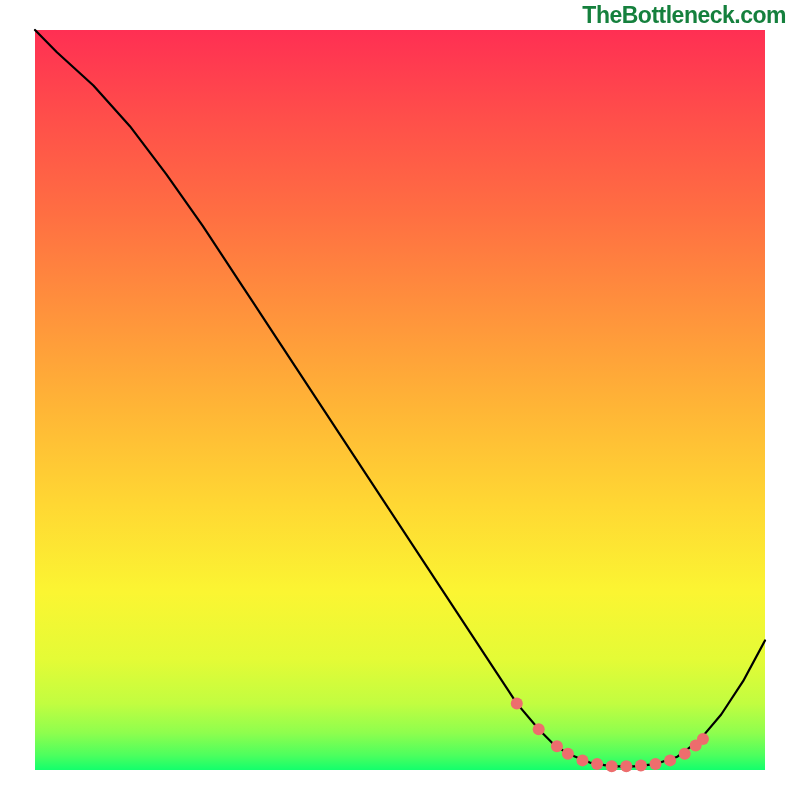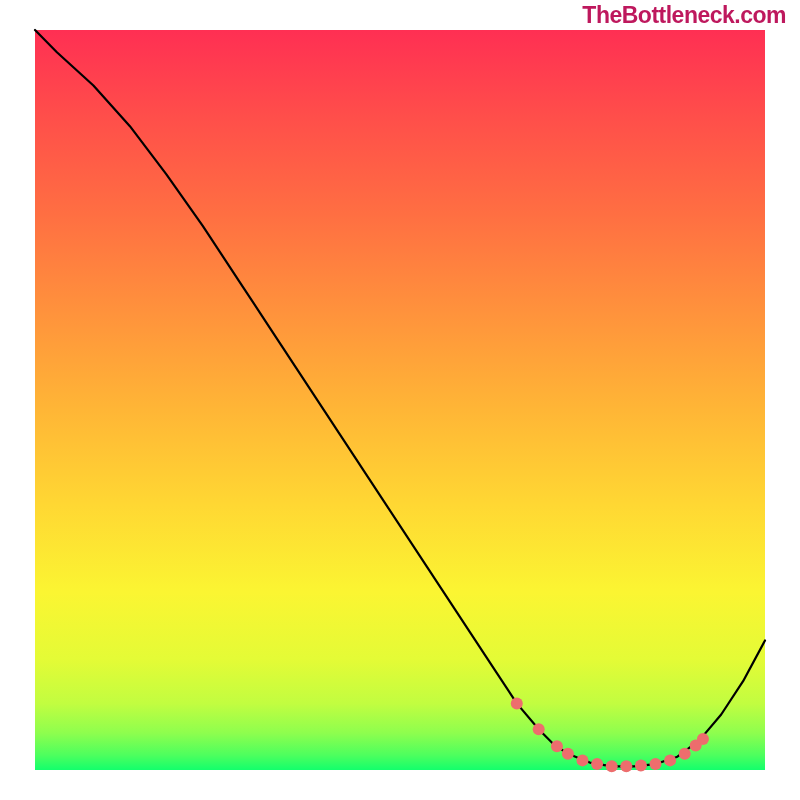--- a/index.html
+++ b/index.html
@@ -15,21 +15,21 @@
     width: 800px;
     height: 800px;
   }
   .watermark {
     position: absolute;
     top: 2px;
     right: 14px;
     font-family: Arial, Helvetica, sans-serif;
     font-size: 23px;
     font-weight: bold;
-    color: #be185d;
+    color: #15803d;
     letter-spacing: -0.5px;
     z-index: 10;
   }
   svg.chart {
     position: absolute;
     top: 0;
     left: 0;
     width: 800px;
     height: 800px;
   }

